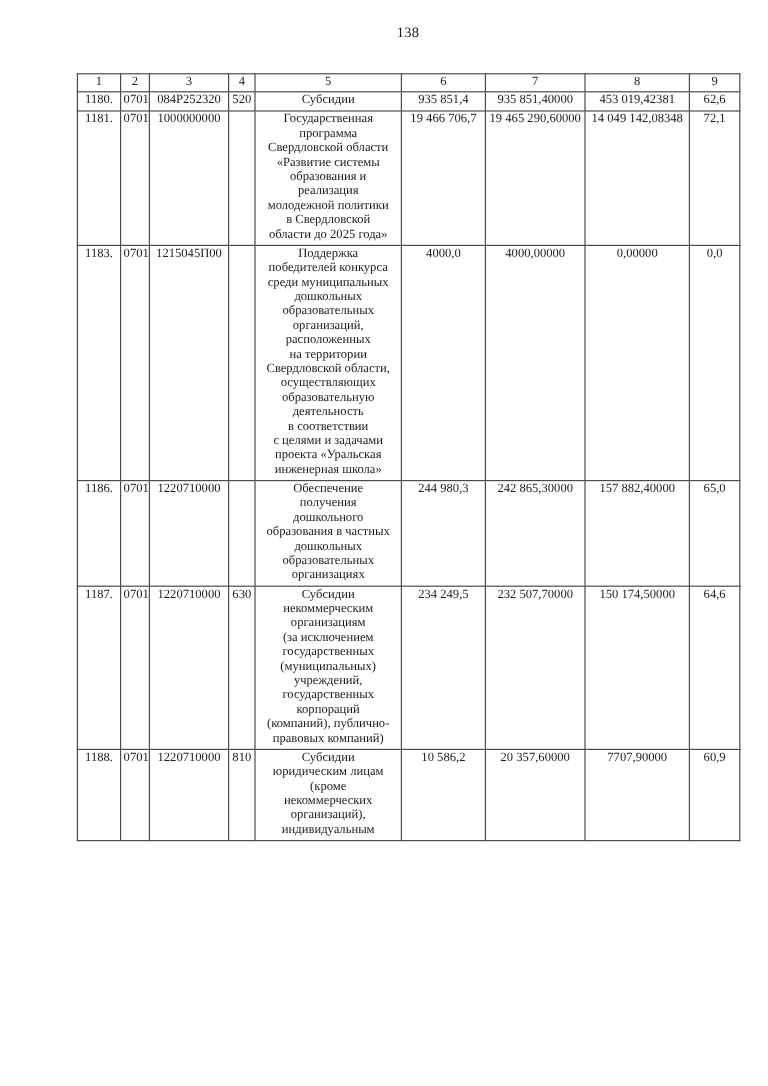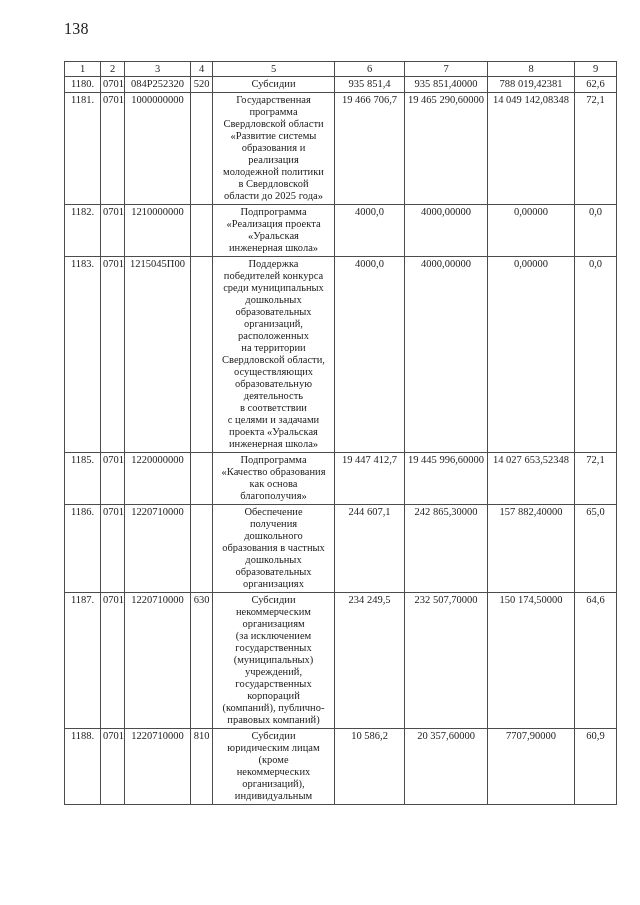--- a/index.html
+++ b/index.html
@@ -11,21 +11,22 @@
   }
   .sheet {
     position: relative;
     width: 640px; height: 905px;
     background: #ffffff;
     overflow: hidden;
   }
   .page-number {
     position: absolute;
     top: 20px; left: 64px; width: 552px;
-    font-size: 16px;
+    text-align: center;
+    font-size: 12px;
     letter-spacing: 0.3px;
   }
   table.budget {
     position: absolute;
     top: 61px; left: 64px;
     width: 552px;
     border-collapse: collapse;
     table-layout: fixed;
     border: 1.5px solid #3a3a3a;
   }
@@ -89,21 +90,21 @@
     </thead>
     <tbody>
     <tr>
       <td class="num-cell">1180.</td>
       <td class="code-cell">0701</td>
       <td class="code-cell">084P252320</td>
       <td class="code-cell">520</td>
       <td class="name-cell">Субсидии</td>
       <td class="amount-cell">935 851,4</td>
       <td class="amount-cell">935 851,40000</td>
-      <td class="amount-cell">788 019,42381</td>
+      <td class="amount-cell">453 019,42381</td>
       <td class="amount-cell">62,6</td>
     </tr>
 
     <tr>
       <td class="num-cell">1181.</td>
       <td class="code-cell">0701</td>
       <td class="code-cell">1000000000</td>
       <td class="code-cell"></td>
       <td class="name-cell">Государственная
 программа
@@ -113,34 +114,20 @@
 реализация
 молодежной политики
 в Свердловской
 области до 2025 года»</td>
       <td class="amount-cell">19 466 706,7</td>
       <td class="amount-cell">19 465 290,60000</td>
       <td class="amount-cell">14 049 142,08348</td>
       <td class="amount-cell">72,1</td>
     </tr>
 
-    <tr>
-      <td class="num-cell">1182.</td>
-      <td class="code-cell">0701</td>
-      <td class="code-cell">1210000000</td>
-      <td class="code-cell"></td>
-      <td class="name-cell">Подпрограмма
-«Реализация проекта
-«Уральская
-инженерная школа»</td>
-      <td class="amount-cell">4000,0</td>
-      <td class="amount-cell">4000,00000</td>
-      <td class="amount-cell">0,00000</td>
-      <td class="amount-cell">0,0</td>
-    </tr>
 
     <tr>
       <td class="num-cell">1183.</td>
       <td class="code-cell">0701</td>
       <td class="code-cell">1215045П00</td>
       <td class="code-cell"></td>
       <td class="name-cell">Поддержка
 победителей конкурса
 среди муниципальных
 дошкольных
@@ -156,48 +143,34 @@
 с целями и задачами
 проекта «Уральская
 инженерная школа»</td>
       <td class="amount-cell">4000,0</td>
       <td class="amount-cell">4000,00000</td>
       <td class="amount-cell">0,00000</td>
       <td class="amount-cell">0,0</td>
     </tr>
 
 
-    <tr>
-      <td class="num-cell">1185.</td>
-      <td class="code-cell">0701</td>
-      <td class="code-cell">1220000000</td>
-      <td class="code-cell"></td>
-      <td class="name-cell">Подпрограмма
-«Качество образования
-как основа
-благополучия»</td>
-      <td class="amount-cell">19 447 412,7</td>
-      <td class="amount-cell">19 445 996,60000</td>
-      <td class="amount-cell">14 027 653,52348</td>
-      <td class="amount-cell">72,1</td>
-    </tr>
 
     <tr>
       <td class="num-cell">1186.</td>
       <td class="code-cell">0701</td>
       <td class="code-cell">1220710000</td>
       <td class="code-cell"></td>
       <td class="name-cell">Обеспечение
 получения
 дошкольного
 образования в частных
 дошкольных
 образовательных
 организациях</td>
-      <td class="amount-cell">244 607,1</td>
+      <td class="amount-cell">244 980,3</td>
       <td class="amount-cell">242 865,30000</td>
       <td class="amount-cell">157 882,40000</td>
       <td class="amount-cell">65,0</td>
     </tr>
 
     <tr>
       <td class="num-cell">1187.</td>
       <td class="code-cell">0701</td>
       <td class="code-cell">1220710000</td>
       <td class="code-cell">630</td>

